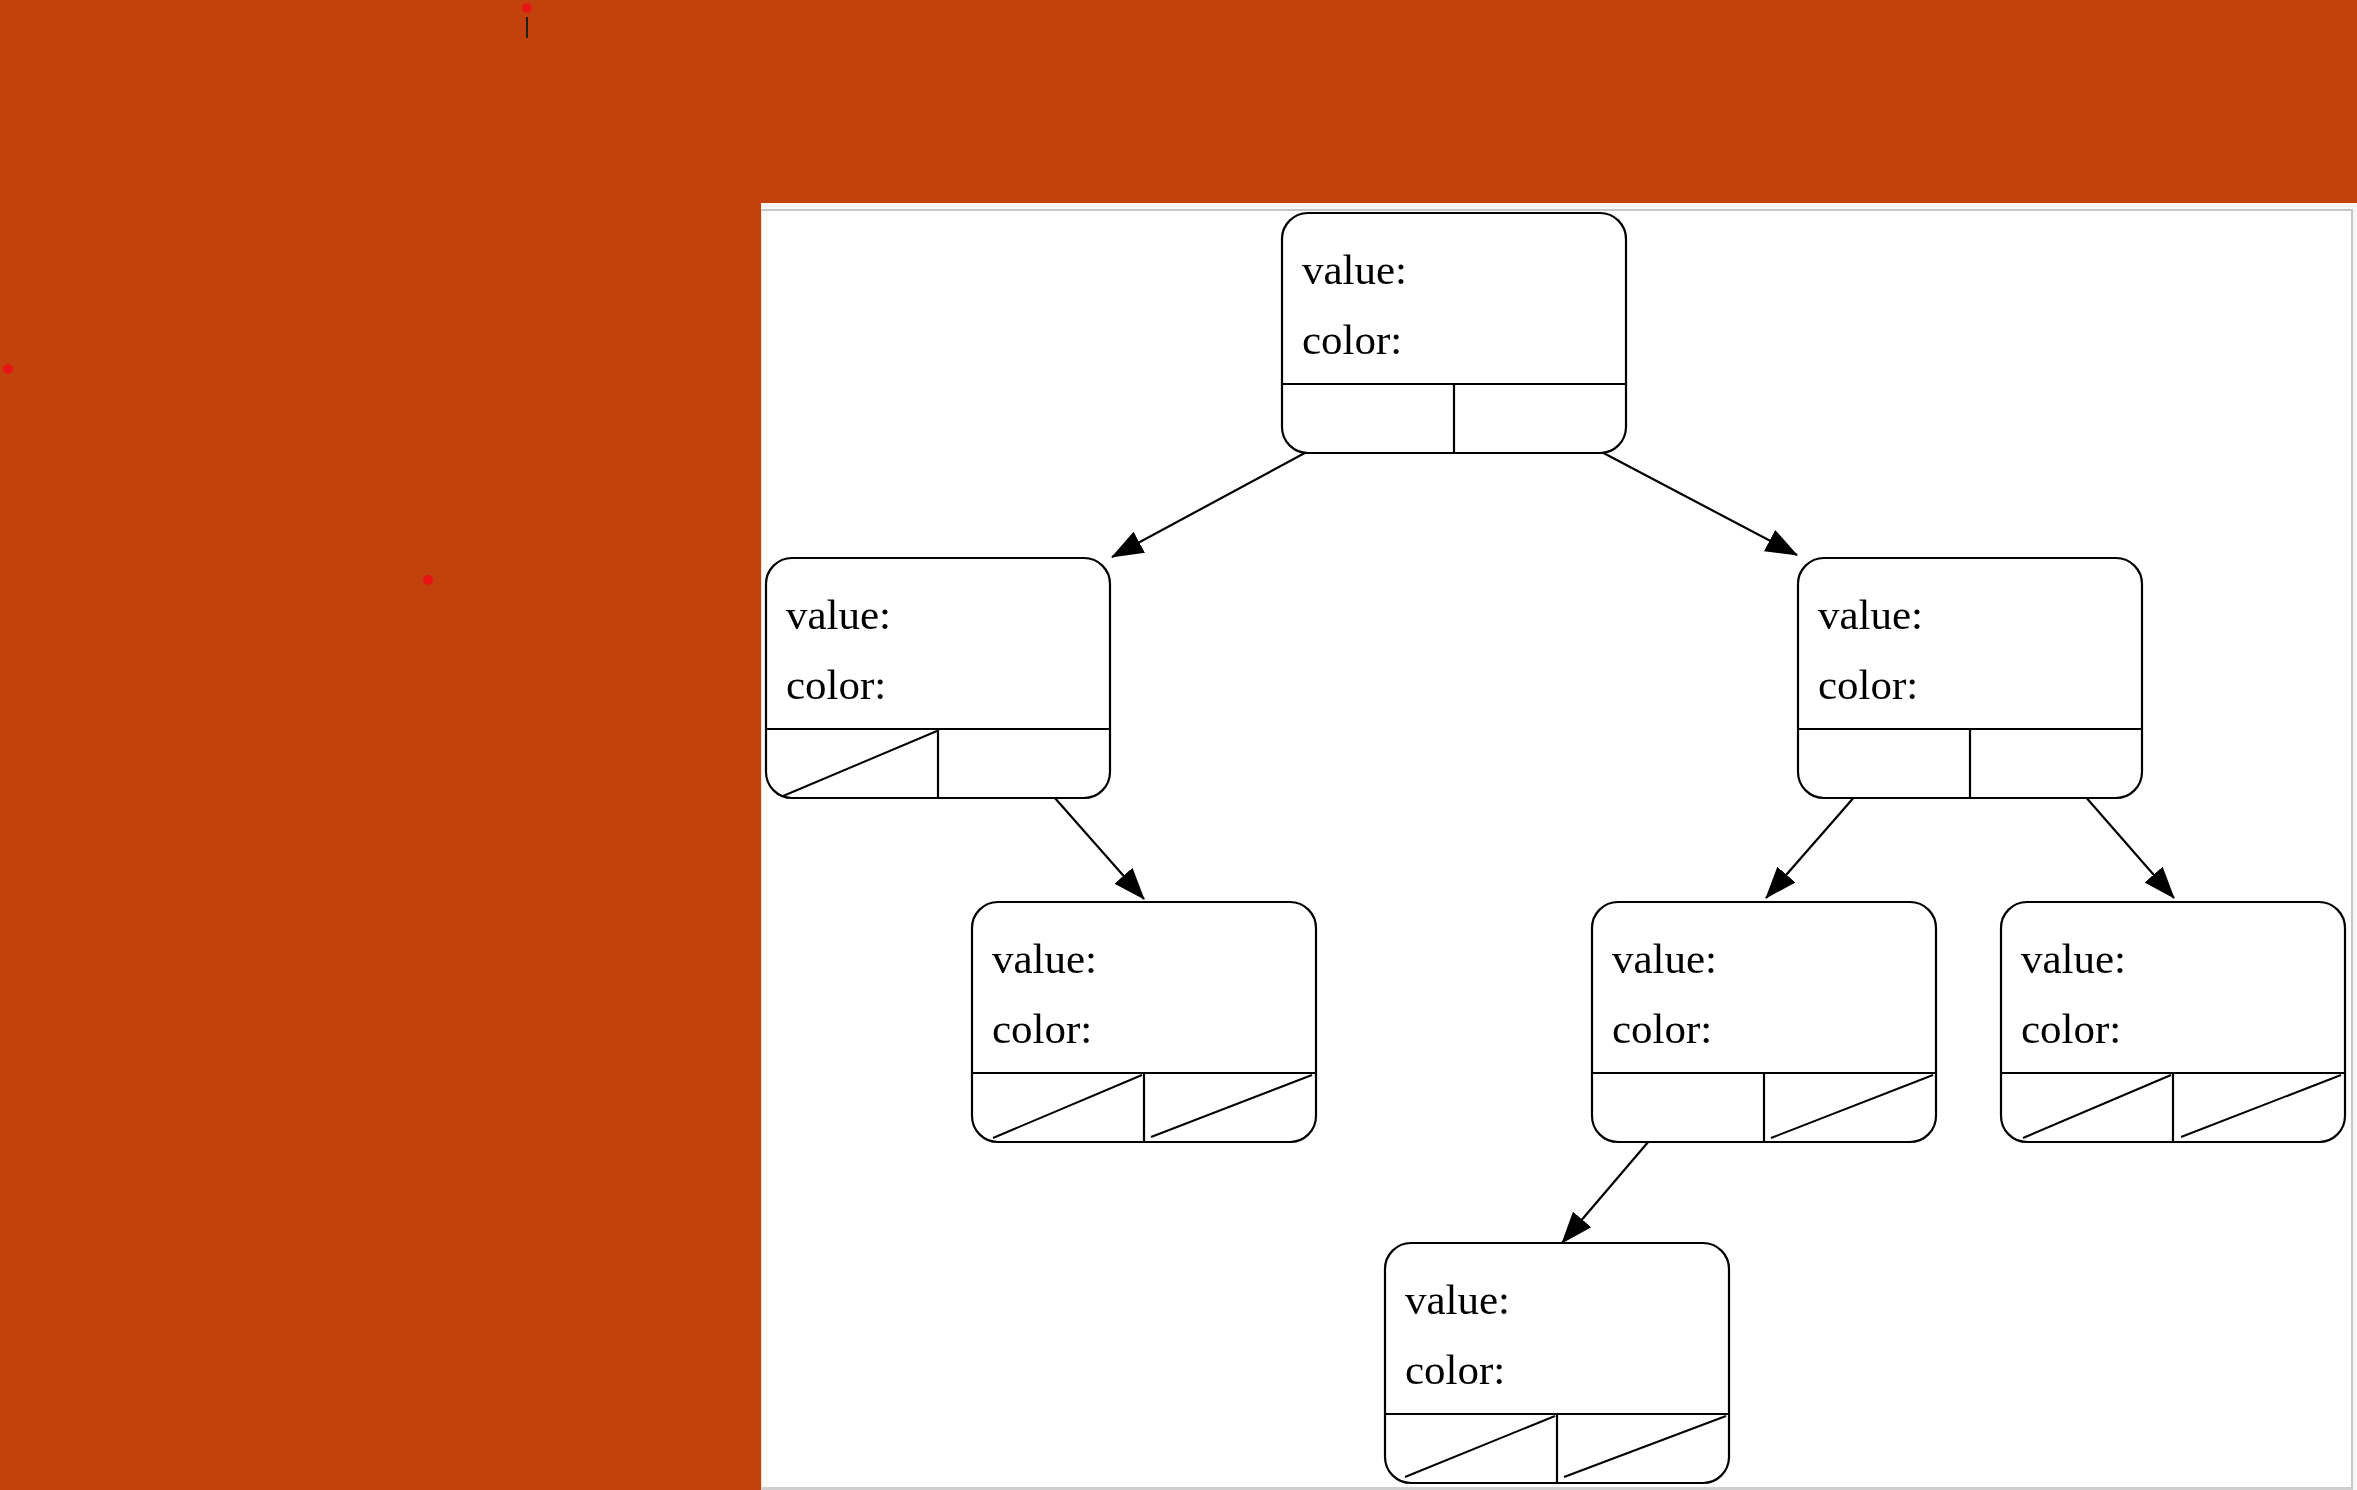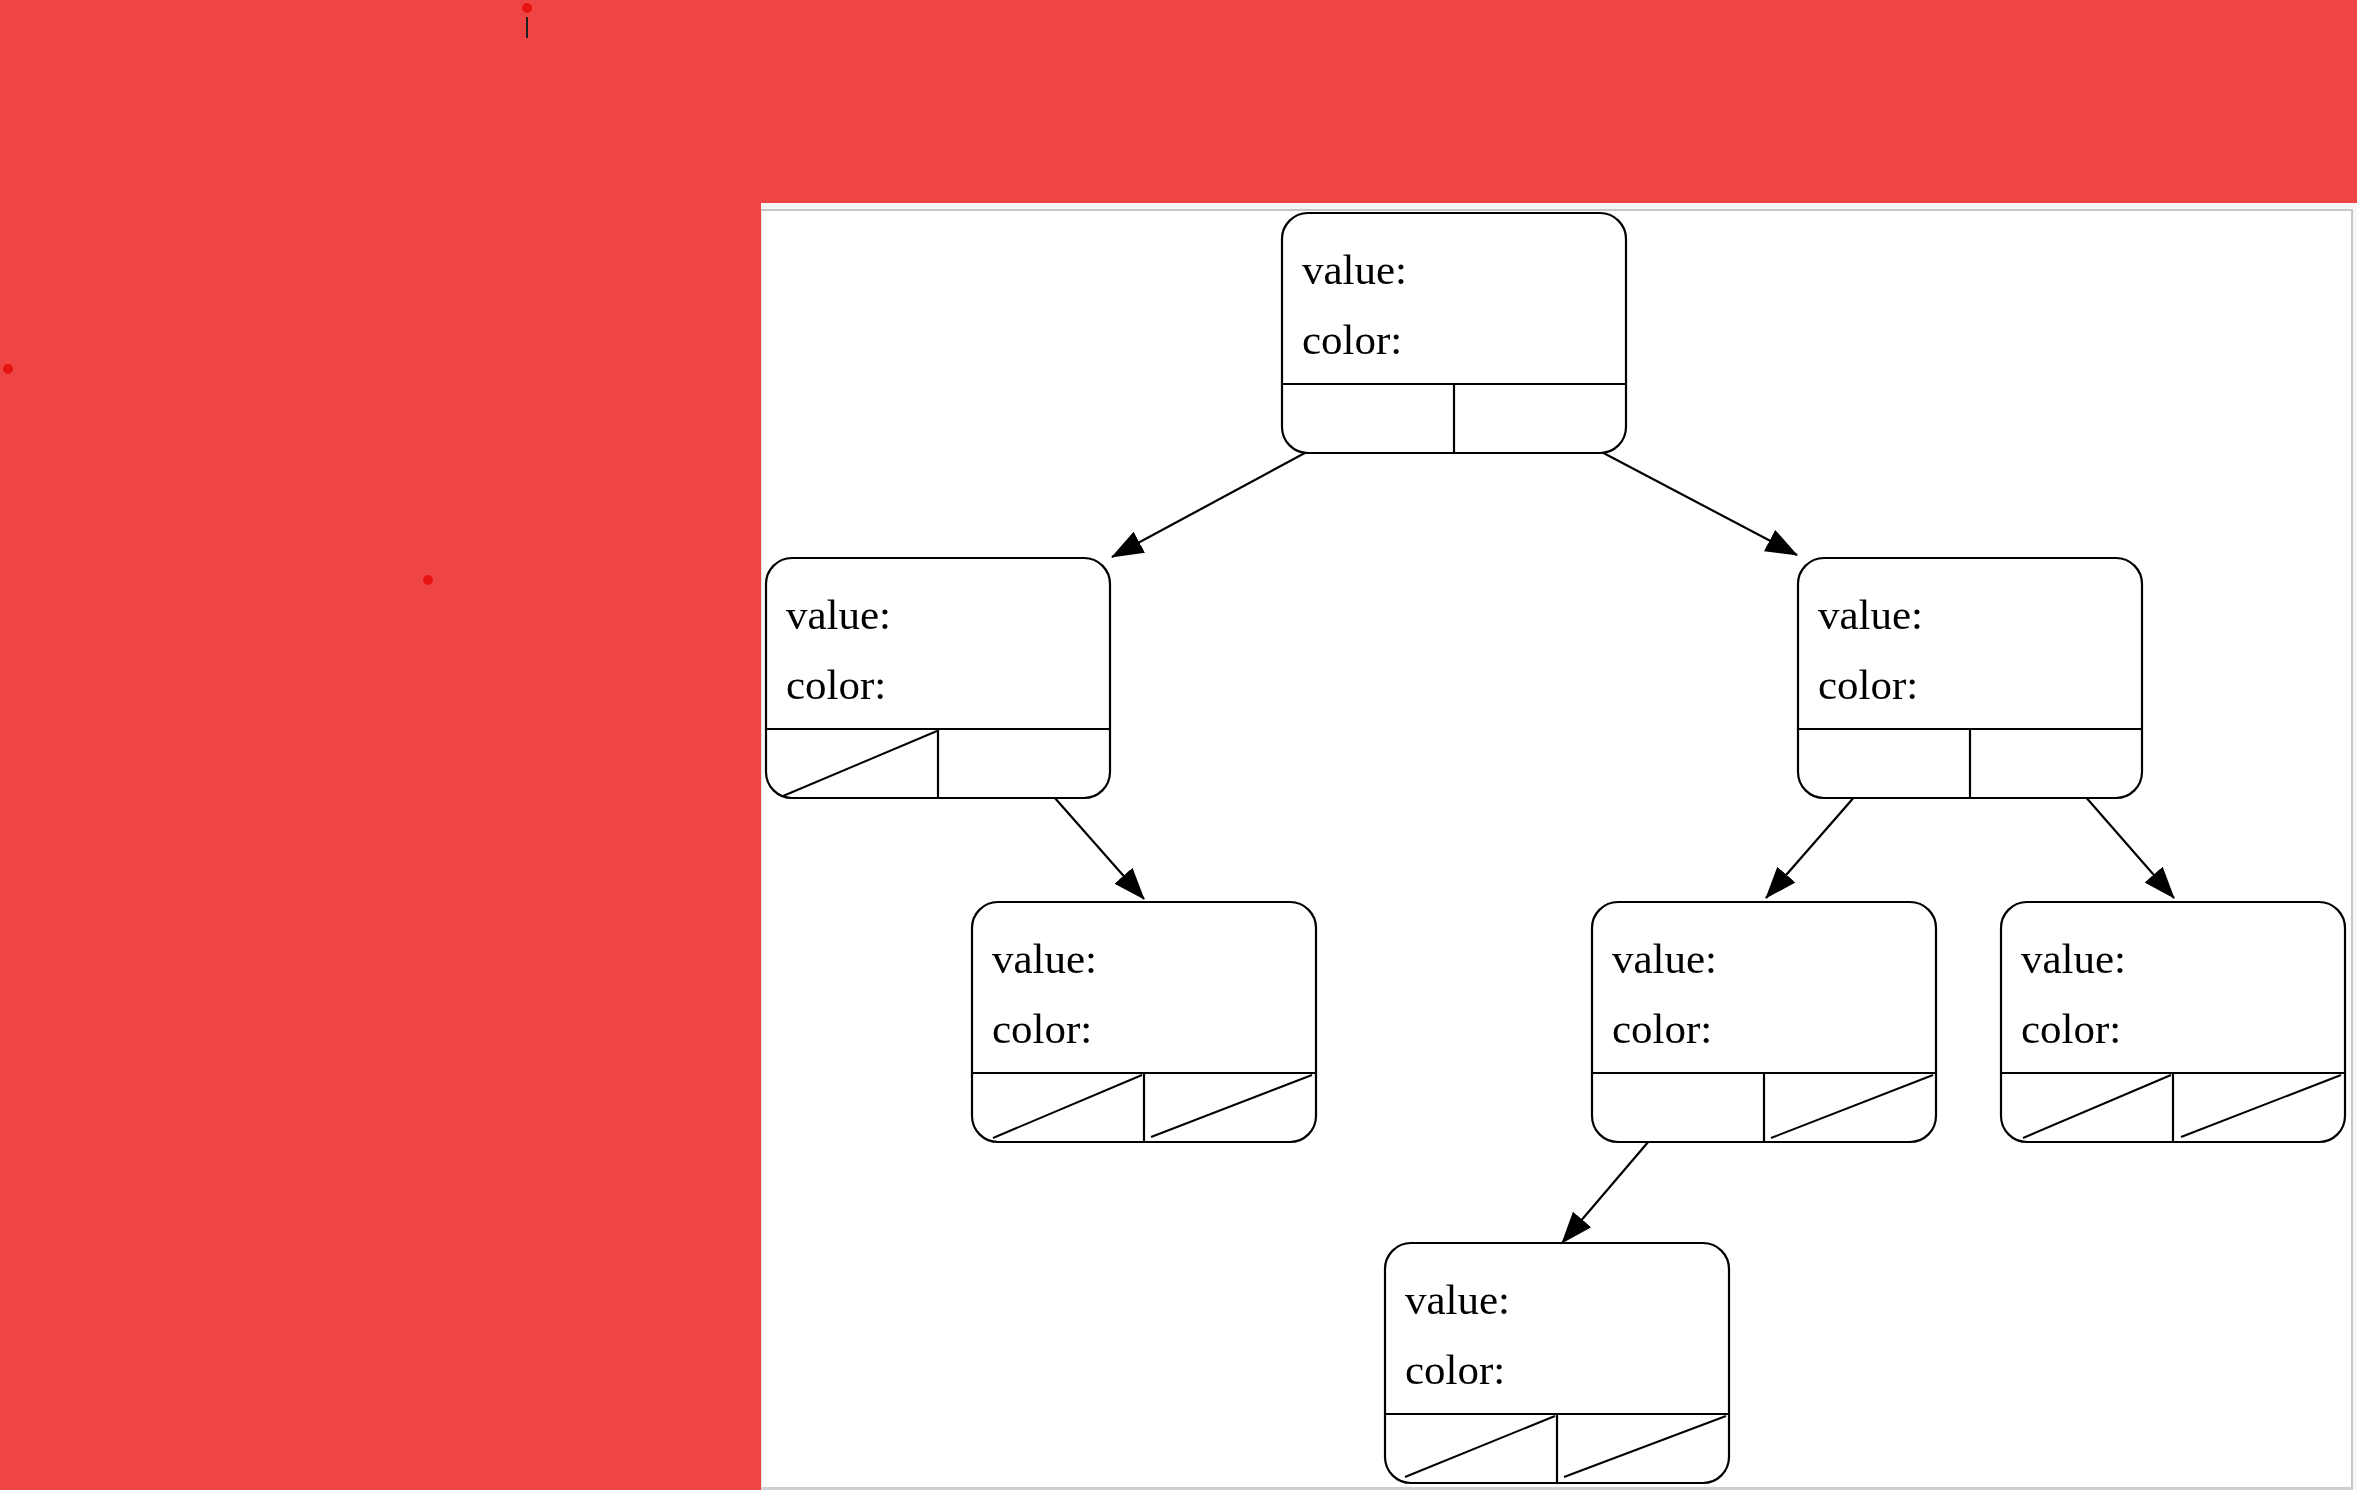--- a/index.html
+++ b/index.html
@@ -8,21 +8,21 @@
     background: #000000;
     width: 2357px;
     height: 1490px;
     overflow: hidden;
     font-family: "Liberation Serif", serif;
   }
   .canvas {
     position: relative;
     width: 2357px;
     height: 1490px;
-    background: #ef4444;
+    background: #c2410c;
   }
   
   .page-outer {
     position: absolute;
     left: 761px;
     top: 203px;
     width: 1596px;
     height: 1287px;
     background: #f7f7f7;
   }

